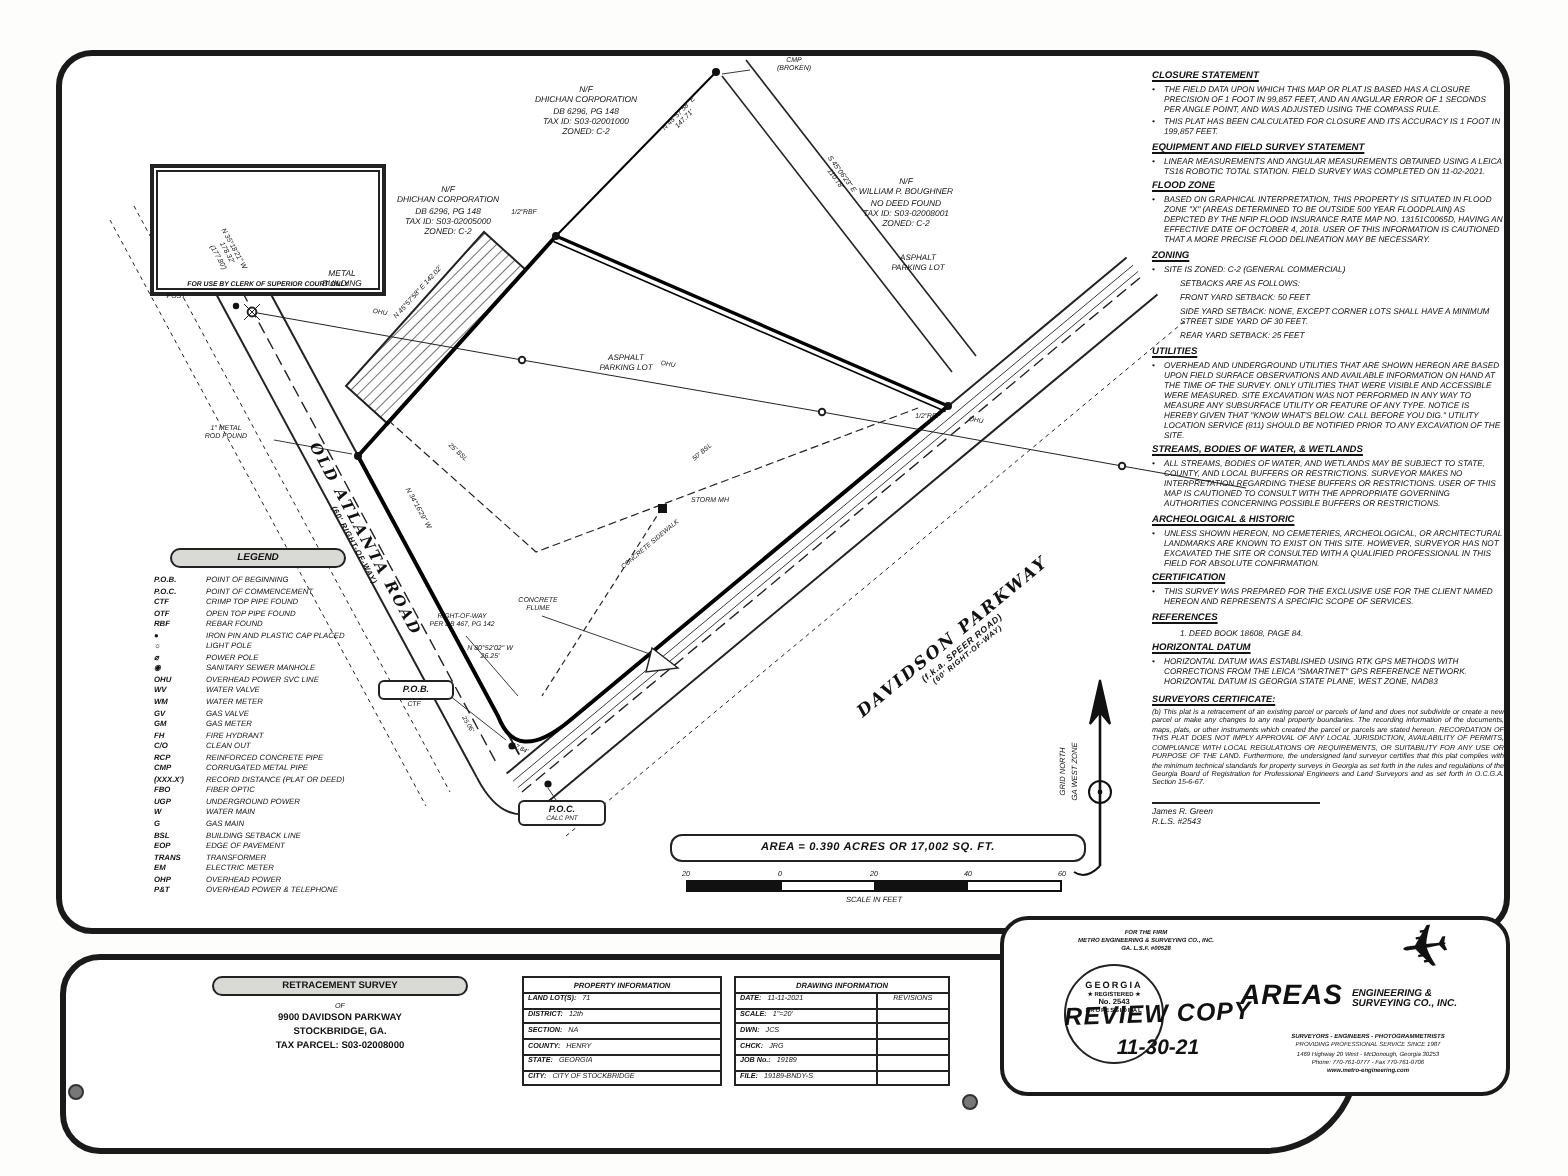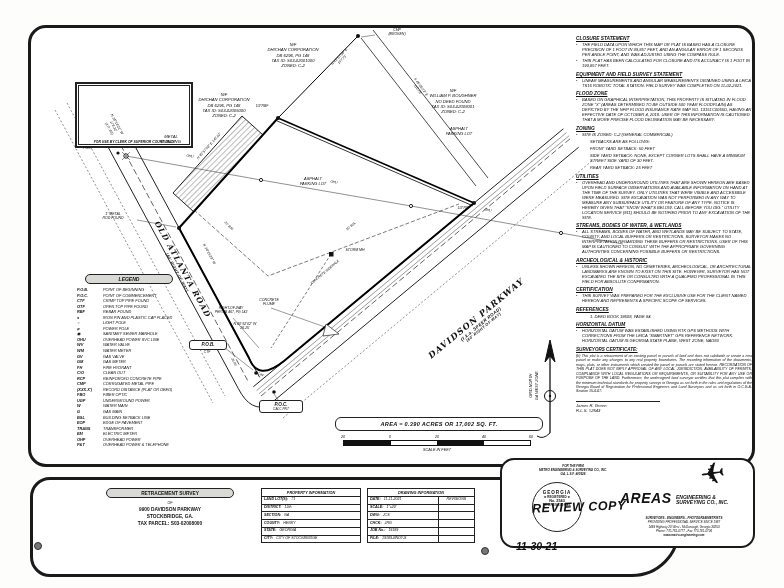--- a/index.html
+++ b/index.html
@@ -81,22 +81,22 @@
   #firmnote{position:absolute;left:8px;top:5px;width:126px;text-align:center;font-size:3px;
       font-style:italic;font-weight:bold;line-height:1.3;}
   #seal{position:absolute;left:30px;top:22px;width:48px;height:48px;border:1.6px solid #222;
       border-radius:50%;text-align:center;font-weight:bold;}
   #seal .s1{font-size:4.6px;letter-spacing:1px;margin-top:7px;}
   #seal .s2{font-size:3px;}
   #seal .s3{font-size:3.8px;}
   #seal .s4{font-size:3px;letter-spacing:.4px;}
   #review{position:absolute;left:2px;top:40px;width:150px;text-align:center;
       font-size:12.5px;font-weight:bold;font-style:italic;transform:rotate(-2deg);letter-spacing:.5px;}
-  #reviewdate{position:absolute;left:14px;top:58px;width:126px;
-      font-size:10.5px;font-weight:bold;font-style:italic;margin-top:22px;}
+  #reviewdate{position:absolute;left:14px;top:58px;width:126px;text-align:center;
+      font-size:10.5px;font-weight:bold;font-style:italic;}
   #plane{position:absolute;right:28px;top:-4px;font-size:30px;transform:scaleX(-1) rotate(8deg);color:#111;}
   #metroname{position:absolute;left:118px;top:30px;width:132px;line-height:1;}
   #metroname .m1{font-size:14px;font-weight:bold;font-style:italic;letter-spacing:.5px;display:inline-block;}
   #metroname .m2{font-size:5px;font-weight:bold;font-style:italic;display:inline-block;
       vertical-align:bottom;width:62px;line-height:1.15;}
   #metrolines{position:absolute;left:112px;top:56px;width:140px;text-align:center;
       font-size:3px;font-style:italic;line-height:1.45;}
   #metrolines .b{font-weight:bold;}
   .bolt{position:absolute;width:8px;height:8px;border-radius:50%;background:#777;border:1.5px solid #333;box-sizing:border-box;}
 </style>

